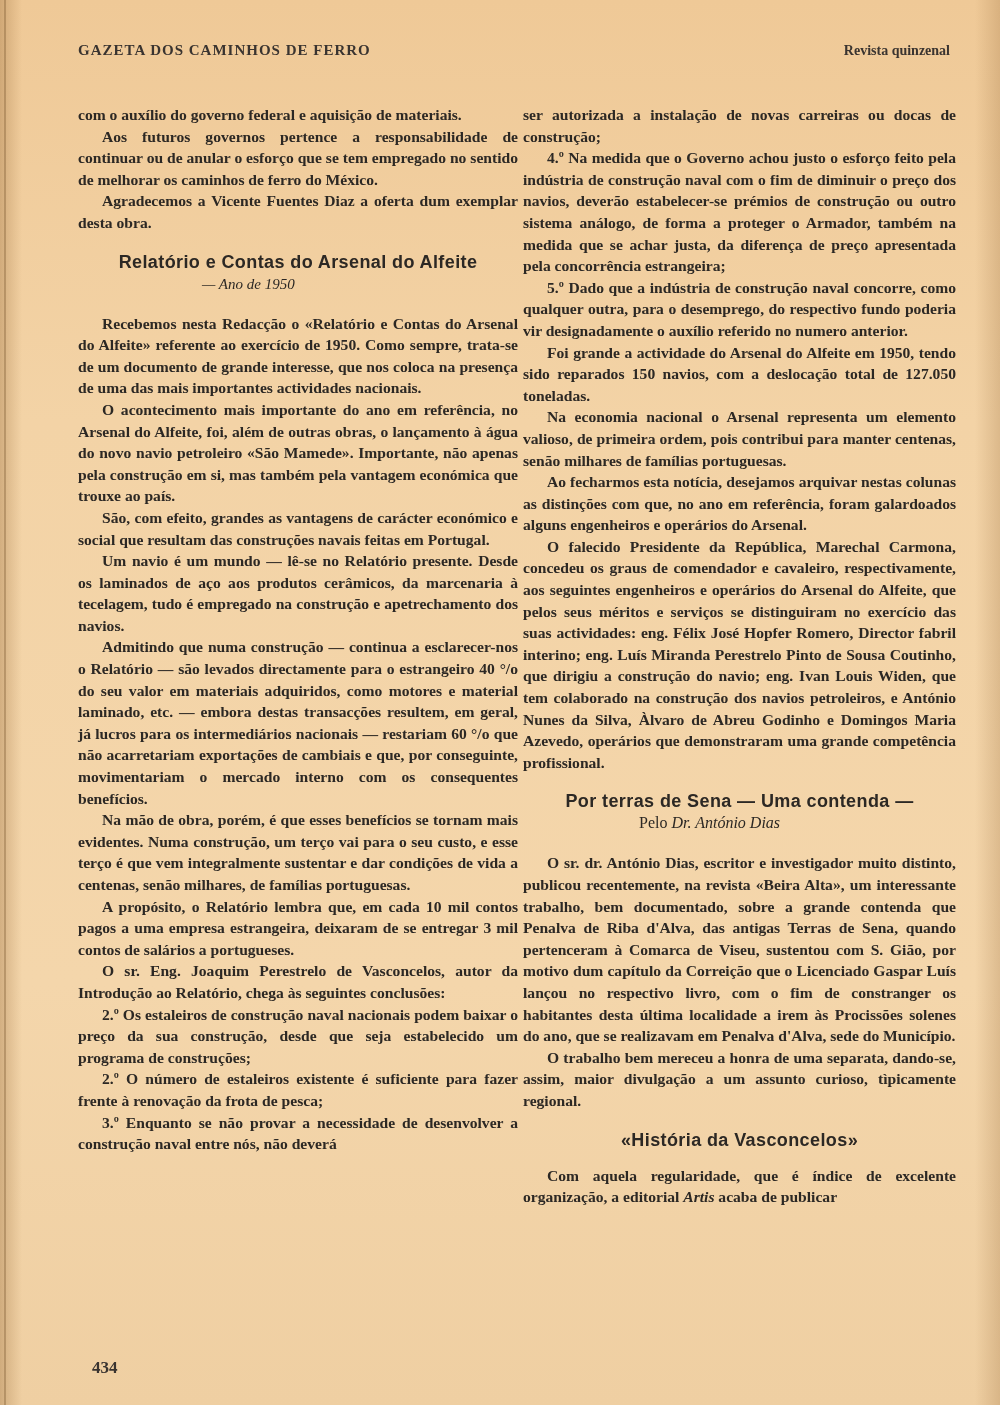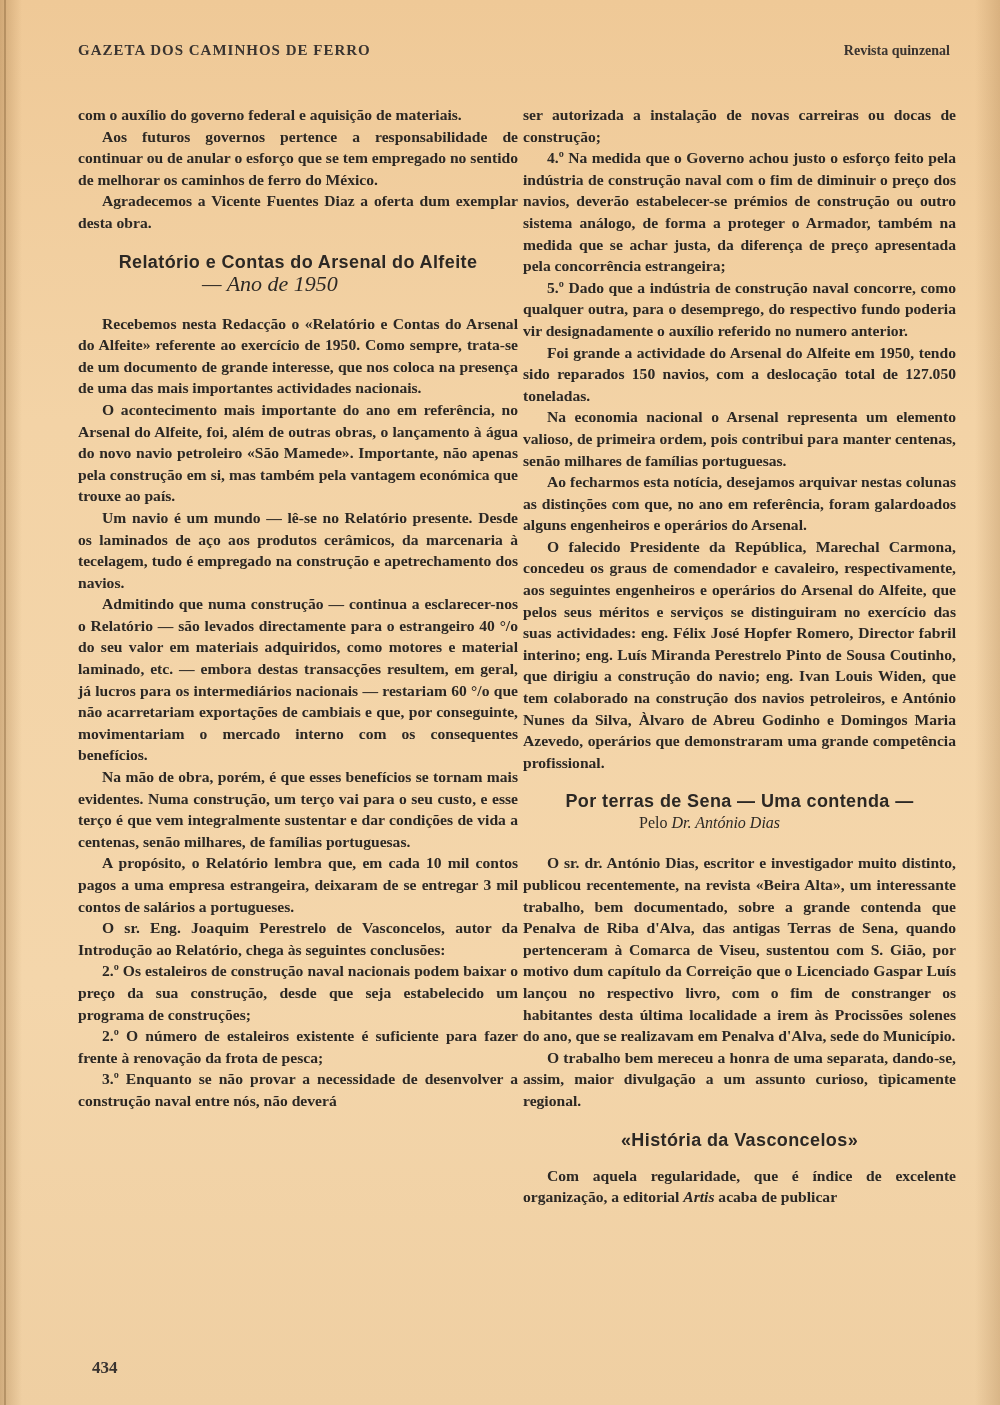--- a/index.html
+++ b/index.html
@@ -40,21 +40,21 @@
   .col.right { left: 523px; width: 433px; }
   .col p { margin: 0; text-indent: 24px; }
   .col p.noindent { text-indent: 0; }
   .col p.item { text-indent: 24px; }
   .heading {
     font-family: Liberation Sans, sans-serif;
     font-weight: bold; font-size: 18px; text-align: center;
     margin: 18px 0 0 0; line-height: 21px; letter-spacing: 0.4px;
   }
   .subheading {
-    font-style: italic; font-weight: normal; font-size: 22px;
+    font-style: italic; font-weight: normal; font-size: 15px;
     line-height: 22px; margin: 0 0 18px 0; padding-left: 124px;
   }
   .subheading-r {
     font-weight: normal; font-size: 16px; line-height: 22px;
     margin: 0 0 18px 0; padding-left: 116px;
   }
   .subheading-r i { font-style: italic; }
   .page-number {
     position: absolute; left: 92px; top: 1358px;
     font-size: 17px; font-weight: bold; color: #3a3430;
@@ -74,20 +74,21 @@
   <div class="col left">
     <p class="noindent">com o auxílio do governo federal e aquisição de materiais.</p>
     <p>Aos futuros governos pertence a responsabilidade de continuar ou de anular o esforço que se tem empregado no sentido de melhorar os caminhos de ferro do México.</p>
     <p>Agradecemos a Vicente Fuentes Diaz a oferta dum exemplar desta obra.</p>
 
     <div class="heading">Relatório e Contas do Arsenal do Alfeite</div>
     <div class="subheading">— Ano de 1950</div>
 
     <p>Recebemos nesta Redacção o «Relatório e Contas do Arsenal do Alfeite» referente ao exercício de 1950. Como sempre, trata-se de um documento de grande interesse, que nos coloca na presença de uma das mais importantes actividades nacionais.</p>
     <p>O acontecimento mais importante do ano em referência, no Arsenal do Alfeite, foi, além de outras obras, o lançamento à água do novo navio petroleiro «São Mamede». Importante, não apenas pela construção em si, mas também pela vantagem económica que trouxe ao país.</p>
+    <p>São, com efeito, grandes as vantagens de carácter económico e social que resultam das construções navais feitas em Portugal.</p>
     <p>Um navio é um mundo — lê-se no Relatório presente. Desde os laminados de aço aos produtos cerâmicos, da marcenaria à tecelagem, tudo é empregado na construção e apetrechamento dos navios.</p>
     <p>Admitindo que numa construção — continua a esclarecer-nos o Relatório — são levados directamente para o estrangeiro 40 °/o do seu valor em materiais adquiridos, como motores e material laminado, etc. — embora destas transacções resultem, em geral, já lucros para os intermediários nacionais — restariam 60 °/o que não acarretariam exportações de cambiais e que, por conseguinte, movimentariam o mercado interno com os consequentes benefícios.</p>
     <p>Na mão de obra, porém, é que esses benefícios se tornam mais evidentes. Numa construção, um terço vai para o seu custo, e esse terço é que vem integralmente sustentar e dar condições de vida a centenas, senão milhares, de famílias portuguesas.</p>
     <p>A propósito, o Relatório lembra que, em cada 10 mil contos pagos a uma empresa estrangeira, deixaram de se entregar 3 mil contos de salários a portugueses.</p>
     <p>O sr. Eng. Joaquim Perestrelo de Vasconcelos, autor da Introdução ao Relatório, chega às seguintes conclusões:</p>
 
     <p class="item">2.º Os estaleiros de construção naval nacionais podem baixar o preço da sua construção, desde que seja estabelecido um programa de construções;</p>
     <p class="item">2.º O número de estaleiros existente é suficiente para fazer frente à renovação da frota de pesca;</p>
     <p class="item">3.º Enquanto se não provar a necessidade de desenvolver a construção naval entre nós, não deverá</p>
   </div>

